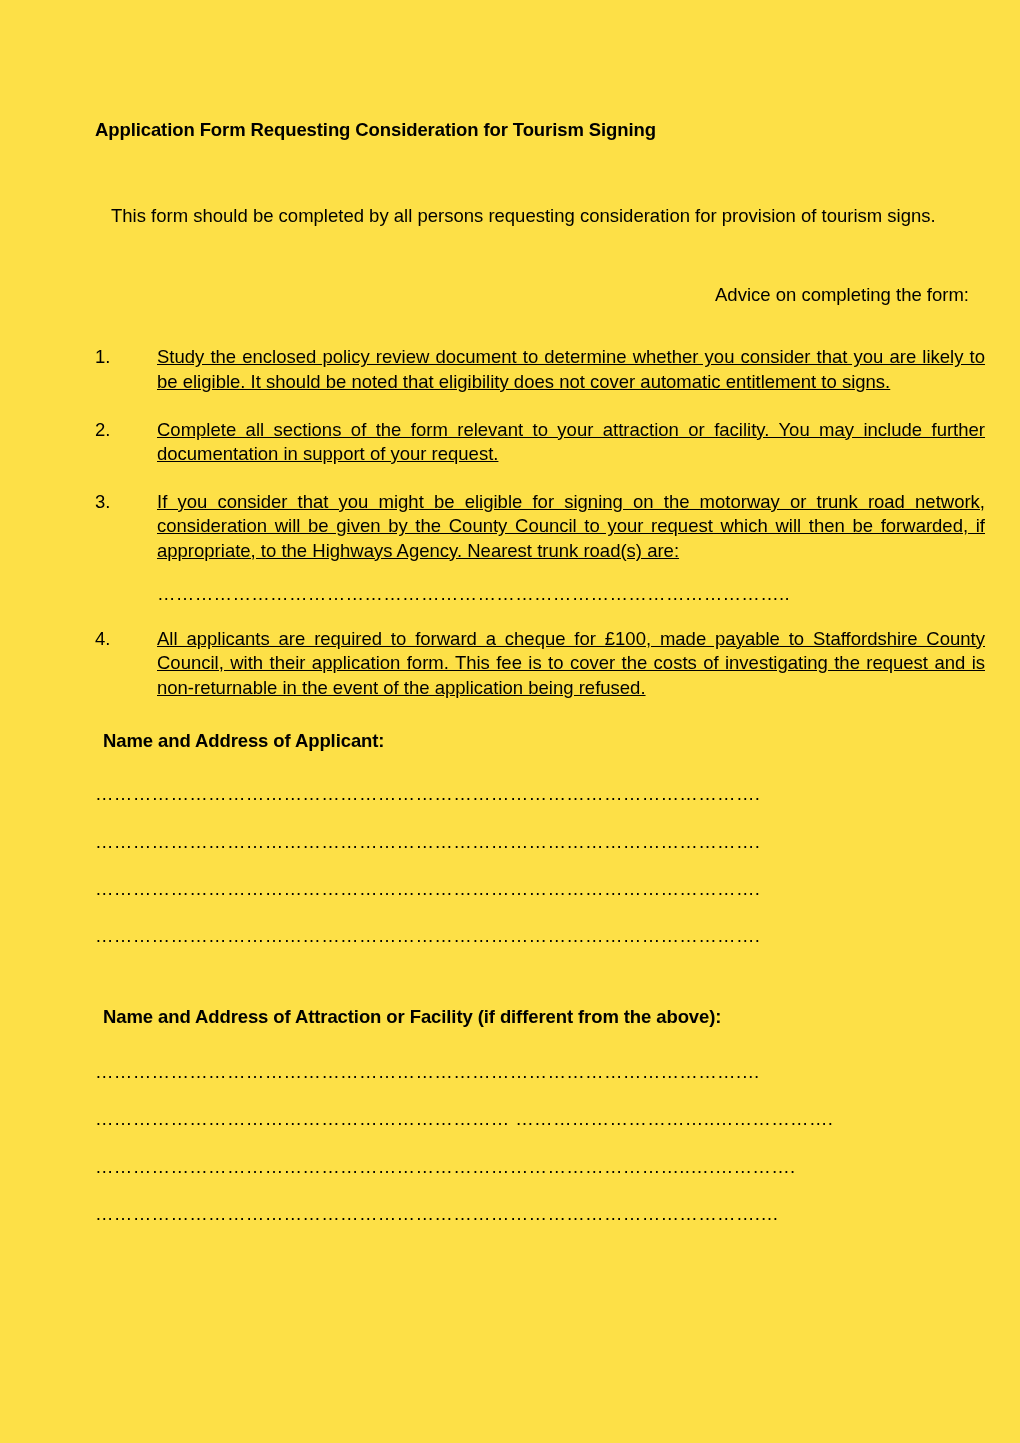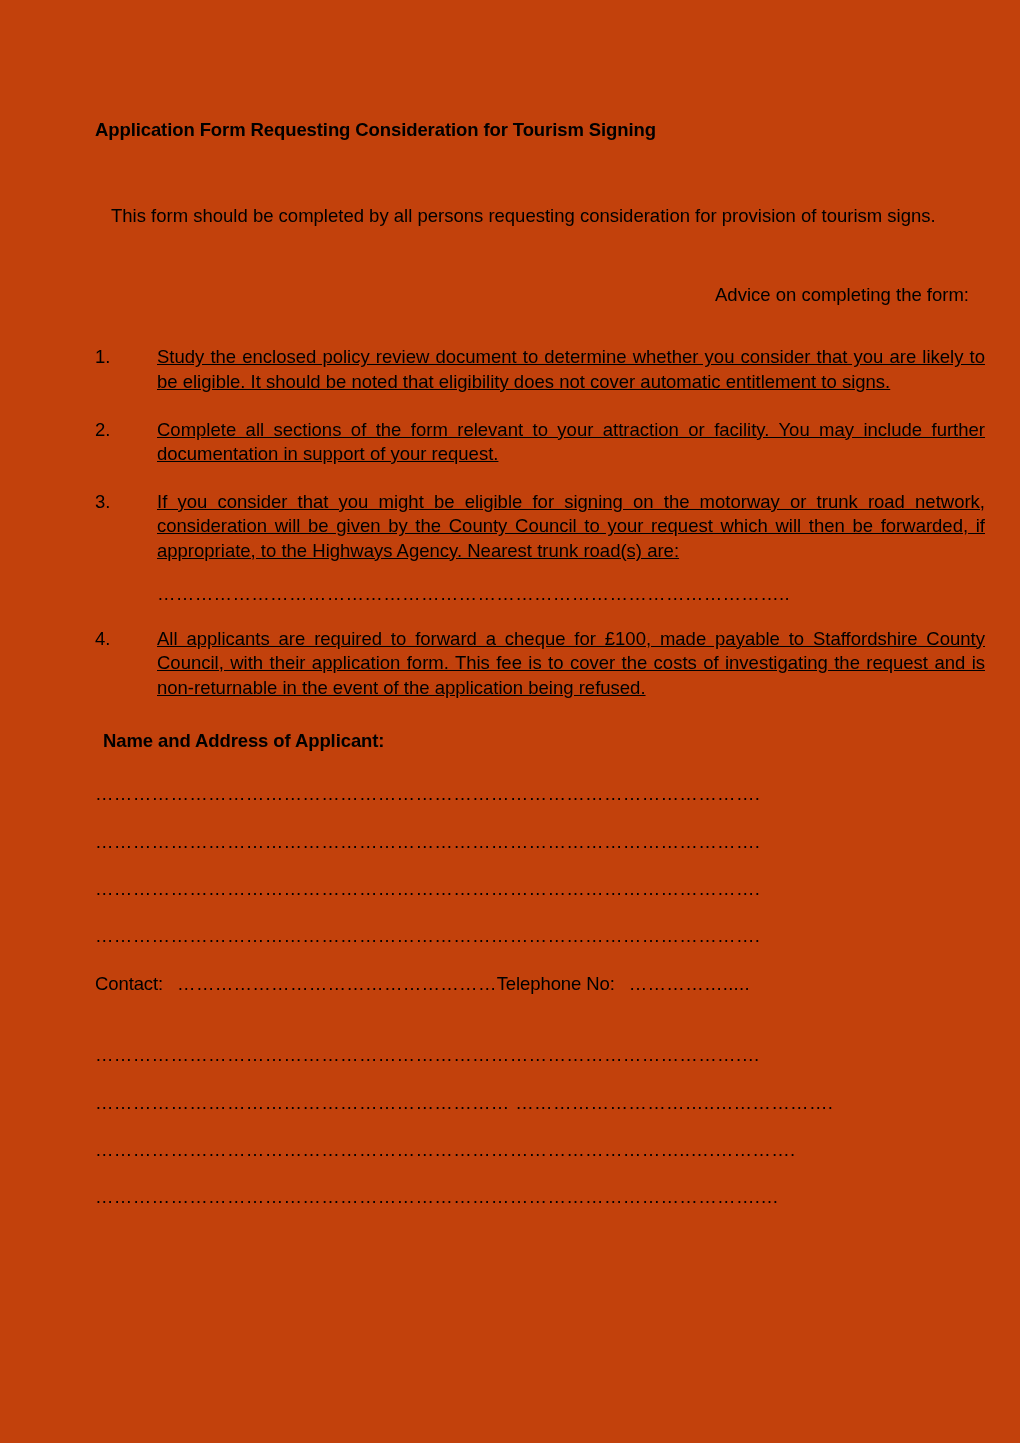--- a/index.html
+++ b/index.html
@@ -13,21 +13,21 @@
     height: 1443px;
     font-family: "Liberation Sans", sans-serif;
     color: #000000;
     -webkit-font-smoothing: antialiased;
   }
 
   .page {
     position: relative;
     width: 1020px;
     height: 1443px;
-    background: #c2410c;
+    background: #fde047;
     box-sizing: border-box;
     padding: 118px 35px 0 95px;
   }
 
   .content {
     width: 890px;
   }
 
   
   .doc-title {
@@ -188,26 +188,24 @@
     <div class="sp-line"></div>
 
     <div class="dots">…………………………………………………………………………………………….</div>
 
     <div class="sp-line"></div>
 
     <div class="dots">…………………………………………………………………………………………….</div>
 
     <div class="sp-dots-contact"></div>
 
-    <div class="contact-row">
-      <span class="label">Contact:</span><span class="gap"></span><span class="dotfill">……………………………………………</span><span class="label">Telephone No:</span><span class="gap"></span><span class="dotfill">…………….....</span>
-    </div>
 
     <div class="sp-contact-head"></div>
 
+    <h2 class="section-heading">Name and Address of Attraction or Facility (if different from the above):</h2>
 
     <div class="sp-head-dots2"></div>
 
     <div class="dots">………………………………………………………………………………………….…</div>
 
     <div class="sp-line"></div>
 
     <div class="dots">…………………………………………………………  …………………………..……………….</div>
 
     <div class="sp-line"></div>

